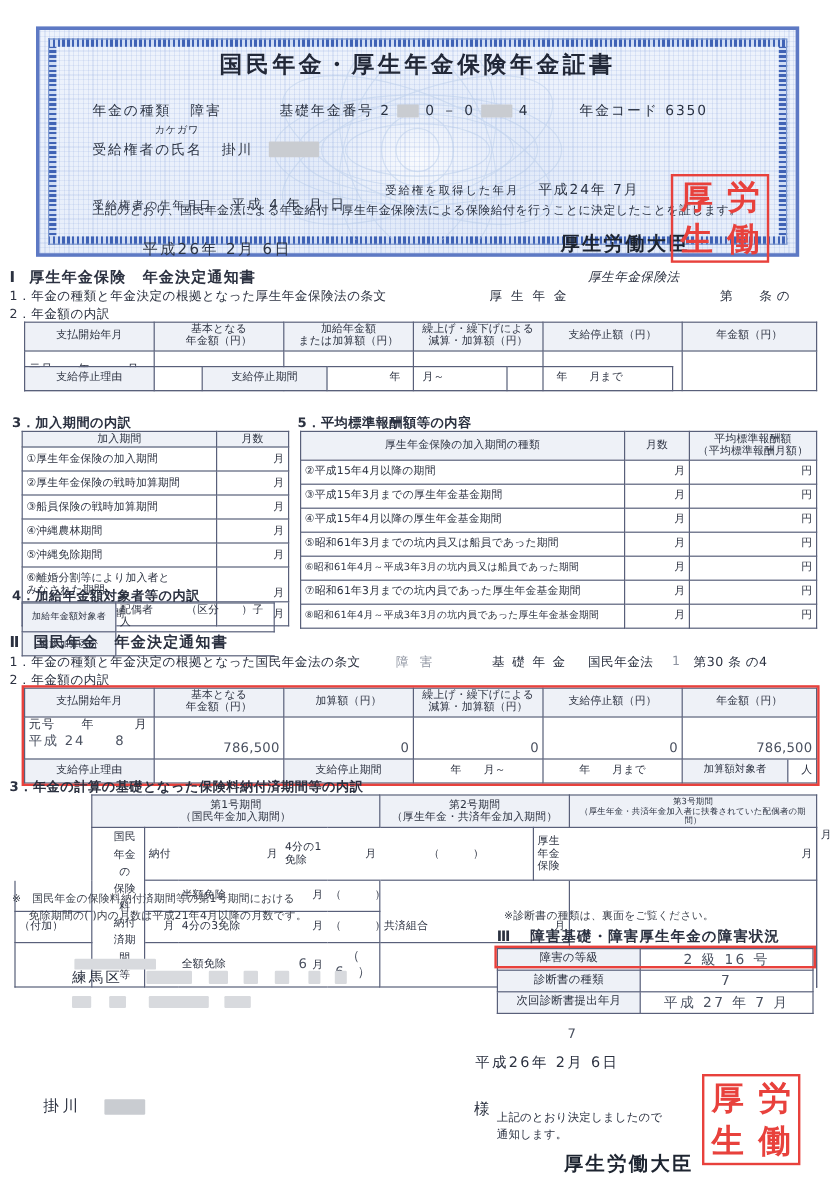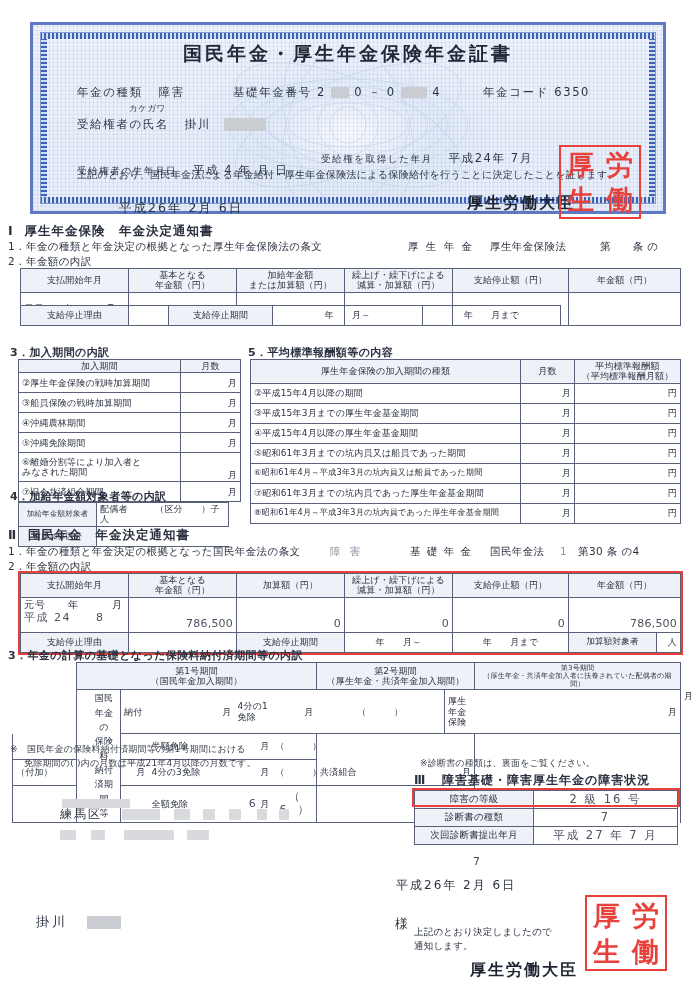--- a/index.html
+++ b/index.html
@@ -190,21 +190,21 @@
       <span>生</span>
       <span>働</span>
     </div>
   </div>
 
   <div class="sec-h" style="left:8px;top:223px;">
     <span>Ⅰ</span>&nbsp;&nbsp;<span>厚生年金保険　年金決定通知書</span>
   </div>
   <div class="sub-h" style="left:8px;top:240px;">1．年金の種類と年金決定の根拠となった厚生年金保険法の条文</div>
   <div class="sub-h" style="left:408px;top:240px;letter-spacing:2px;">厚 生 年 金</div>
-  <div class="sub-h" style="left:490px;top:240px;">厚生年金保険法</div>
+  <div class="sub-h" style="left:490px;top:224px;font-style:italic;">厚生年金保険法</div>
   <div class="sub-h" style="left:600px;top:240px;">第　　条 の</div>
   <div class="sub-h" style="left:8px;top:255px;">2．年金額の内訳</div>
 
   <table class="grid" style="left:20px;top:268px;width:660px;">
     <colgroup>
         <col style="width:108px">
         <col style="width:108px">
         <col style="width:108px">
         <col style="width:108px">
         <col style="width:116px">
@@ -256,20 +256,24 @@
   <table class="grid" style="left:18px;top:359px;width:222px;">
     <colgroup>
         <col style="width:162px">
         <col style="width:60px">
       </colgroup>
     <tbody>
         <tr>
       <th>加入期間</th>
       <th>月数</th>
     </tr>
+    <tr class="h-row">
+          <td>①厚生年金保険の加入期間</td>
+          <td class="cell-r">月</td>
+        </tr>
     <tr class="h-row">
           <td>②厚生年金保険の戦時加算期間</td>
           <td class="cell-r">月</td>
         </tr>
     <tr class="h-row">
           <td>③船員保険の戦時加算期間</td>
           <td class="cell-r">月</td>
         </tr>
     <tr class="h-row">
           <td>④沖縄農林期間</td>

